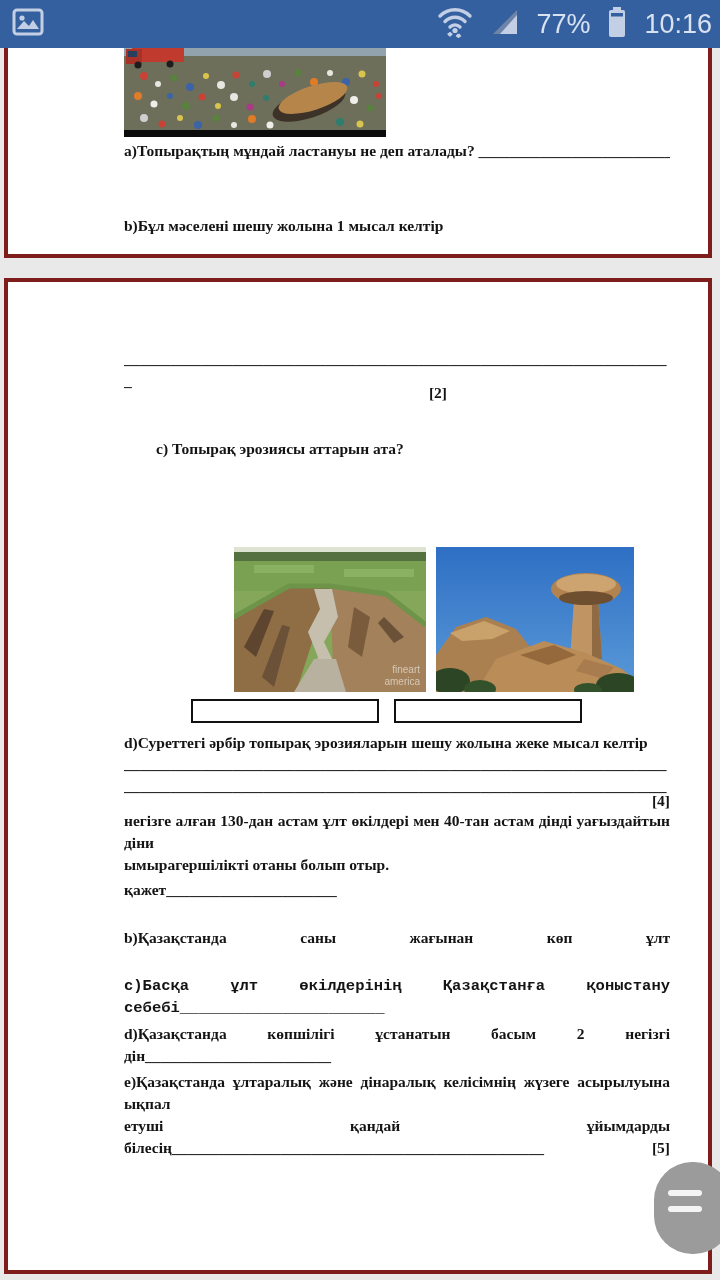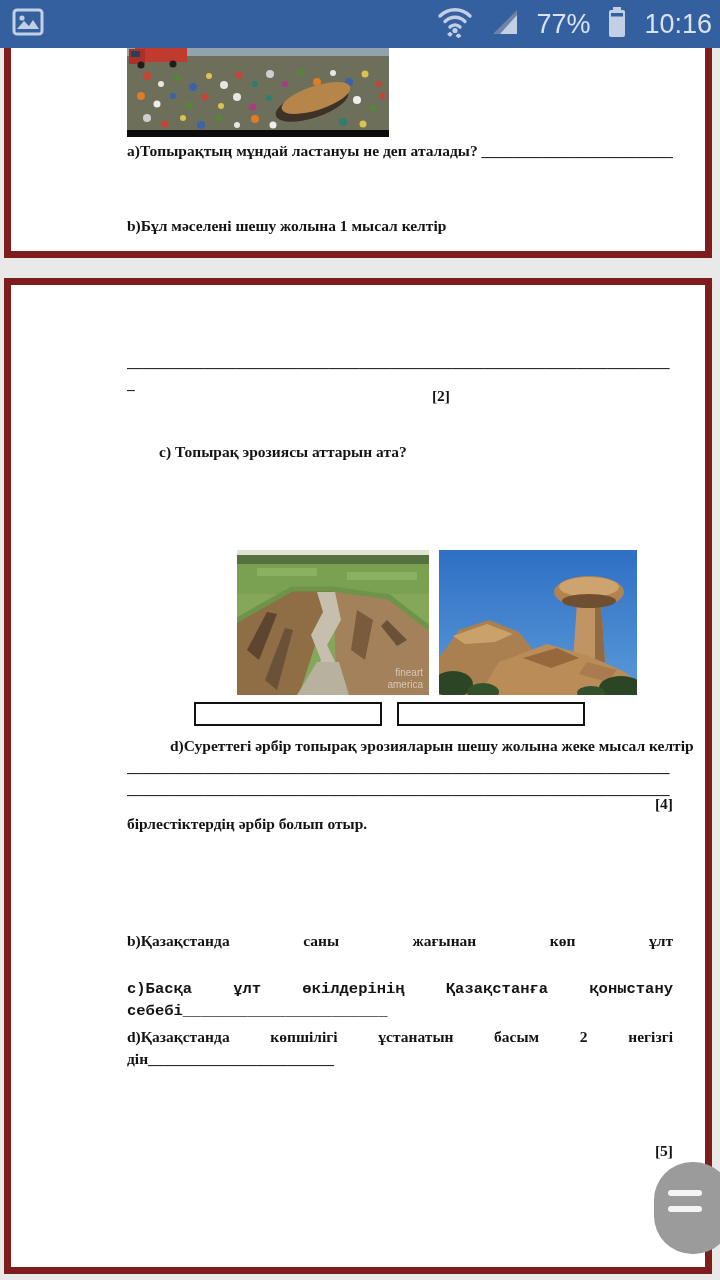--- a/index.html
+++ b/index.html
@@ -16,21 +16,21 @@
   }
   .sb-right{margin-left:auto;display:flex;align-items:center;gap:17px;}
   .sb-text{
     color:#d9e2f1;font-family:"Liberation Sans","DejaVu Sans",sans-serif;
     font-size:27px;line-height:48px;
   }
 
   
   .page{
     position:absolute;left:4px;width:708px;background:#ffffff;
-    border:7px solid #7f1d1d;box-sizing:border-box;
+    border:4px solid #7f1d1d;box-sizing:border-box;
   }
   .page1{top:-6px;height:264px;border-top:none;}
   .page2{top:278px;height:996px;}
 
   .blk{
     position:absolute;left:116px;width:546px;
     font-size:15.5px;font-weight:bold;color:#141414;line-height:22px;
   }
   .nowrap{white-space:nowrap;overflow:hidden;}
   .stretch{text-align:justify;text-align-last:justify;-moz-text-align-last:justify;}
@@ -208,46 +208,53 @@
         <ellipse cx="14" cy="134" rx="20" ry="13" fill="#2c4524"></ellipse>
         <ellipse cx="44" cy="142" rx="16" ry="9" fill="#33512a"></ellipse>
         <ellipse cx="182" cy="138" rx="22" ry="12" fill="#2c4524"></ellipse>
         <ellipse cx="152" cy="143" rx="14" ry="7" fill="#33512a"></ellipse>
       </svg>
     </div>
 
     <div class="ansbox left"></div>
     <div class="ansbox right-box"></div>
 
-    <div class="blk nowrap" style="top:450px;margin-left:43px;">d)Суреттегі әрбір топырақ эрозияларын шешу жолына жеке мысал келтір</div>
+    <div class="blk nowrap" style="top:450px;">d)Суреттегі әрбір топырақ эрозияларын шешу жолына жеке мысал келтір</div>
     <div class="blk nowrap" style="top:471px;">______________________________________________________________________</div>
     <div class="blk nowrap" style="top:493px;">______________________________________________________________________</div>
     <div class="blk right" style="top:508px;">[4]</div>
 
     <div class="blk" style="top:528px;">
-      <div>бірлестіктердің әрбір болып отыр.</div>
+      <div class="stretch">негізге алған 130-дан астам ұлт өкілдері мен 40-тан астам дінді уағыздайтын діни</div>
+      <div>ымырагершілікті отаны болып отыр.</div>
     </div>
 
     <div class="blk" style="top:597px;">
+      <div class="nowrap">қажет______________________</div>
     </div>
 
     <div class="blk" style="top:645px;font-family:Liberation Serif, serif;">
       <div class="stretch">b)Қазақстанда саны жағынан көп ұлт</div>
     </div>
 
     <div class="blk" style="top:693px;font-family:Liberation Mono, monospace;">
       <div class="stretch">с)Басқа ұлт өкілдерінің Қазақстанға қоныстану</div>
       <div class="nowrap">себебі______________________</div>
     </div>
 
     <div class="blk" style="top:741px;">
       <div class="stretch">d)Қазақстанда көпшілігі ұстанатын басым 2 негізгі</div>
       <div class="nowrap">дін________________________</div>
     </div>
 
+    <div class="blk" style="top:789px;">
+      <div class="stretch">е)Қазақстанда ұлтаралық және дінаралық келісімнің жүзеге асырылуына ықпал</div>
+      <div class="stretch">етуші қандай ұйымдарды</div>
+      <div class="nowrap">білесің________________________________________________</div>
+    </div>
 
     <div class="blk right" style="top:855px;">[5]</div>
   </div>
 
   <div class="scroll-handle">
     <div class="bar b1"></div>
     <div class="bar b2"></div>
   </div>
 
 </div>

